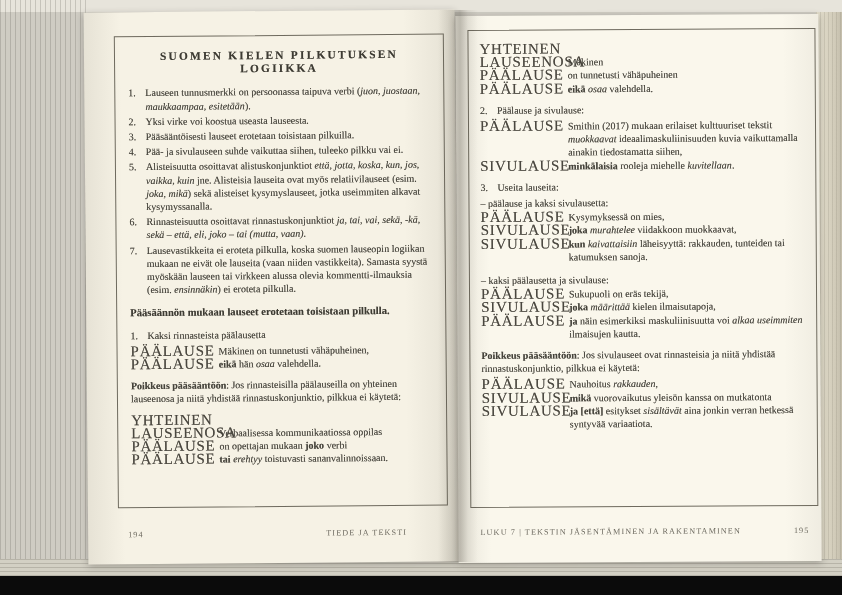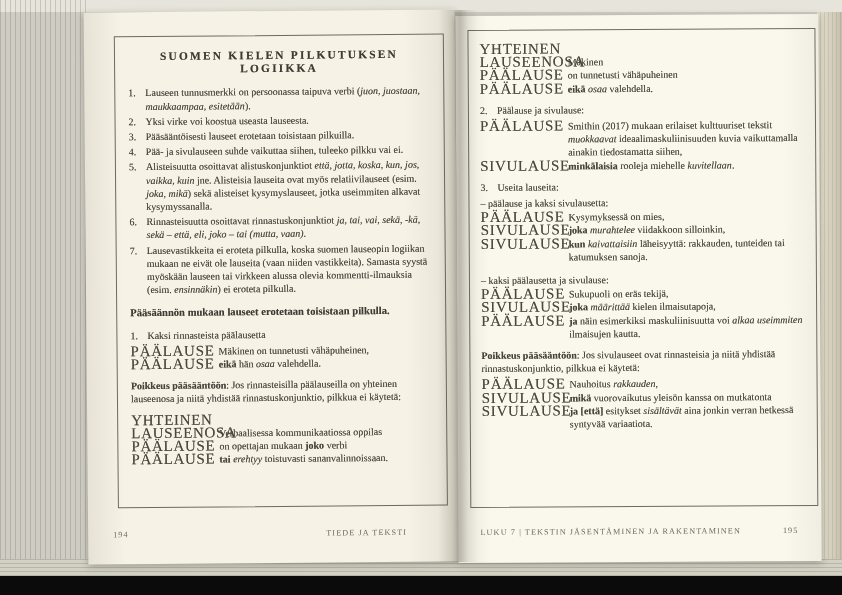--- a/index.html
+++ b/index.html
@@ -83,24 +83,24 @@
     flex:none;width:88px;font-size:15px;letter-spacing:.7px;color:#4a473f;
   }
   .row-text{flex:1}
   .gap{height:8px}
   .b{font-weight:bold}
   .i{font-style:italic}
   
   .footer{position:absolute;left:0;width:100%;font-size:8.2px;letter-spacing:1.1px;color:#6e6b61}
   .page-left .footer{top:518px}
   .page-right .footer{top:512px}
-  .f-left-num{position:absolute;left:25px}
+  .f-left-num{position:absolute;left:40px}
   .f-left-run{position:absolute;right:52px}
   .f-right-run{position:absolute;left:22px}
-  .f-right-num{position:absolute;right:23px}
+  .f-right-num{position:absolute;right:12px}
 </style>
 </head>
 <body>
 
 <div class="top-strip"></div>
 <div class="left-edges"></div>
 <div class="right-edge"></div>
 <div class="bottom-edges"></div>
 <div class="black-bar"></div>
 
@@ -220,21 +220,21 @@
       <span class="num">3.</span>
       <span>Useita lauseita:</span>
     </div>
     <div class="subline">– päälause ja kaksi sivulausetta:</div>
     <div class="row">
       <span class="row-label">PÄÄLAUSE</span>
       <span class="row-text"><span>Kysymyksessä on mies,</span></span>
     </div>
     <div class="row">
       <span class="row-label">SIVULAUSE</span>
-      <span class="row-text"><span class="b">joka </span><span class="i">murahtelee</span><span> viidakkoon silloinkin,</span></span>
+      <span class="row-text"><span class="b">joka </span><span class="i">murahtelee</span><span> viidakkoon muokkaavat,</span></span>
     </div>
     <div class="row">
       <span class="row-label">SIVULAUSE</span>
       <span class="row-text"><span class="b">kun </span><span class="i">kaivattaisiin</span><span> läheisyyttä: rakkauden, tunteiden tai katumuksen sanoja.</span></span>
     </div>
 
     <div class="gap"></div>
     <div class="subline">– kaksi päälausetta ja sivulause:</div>
     <div class="row">
       <span class="row-label">PÄÄLAUSE</span>

